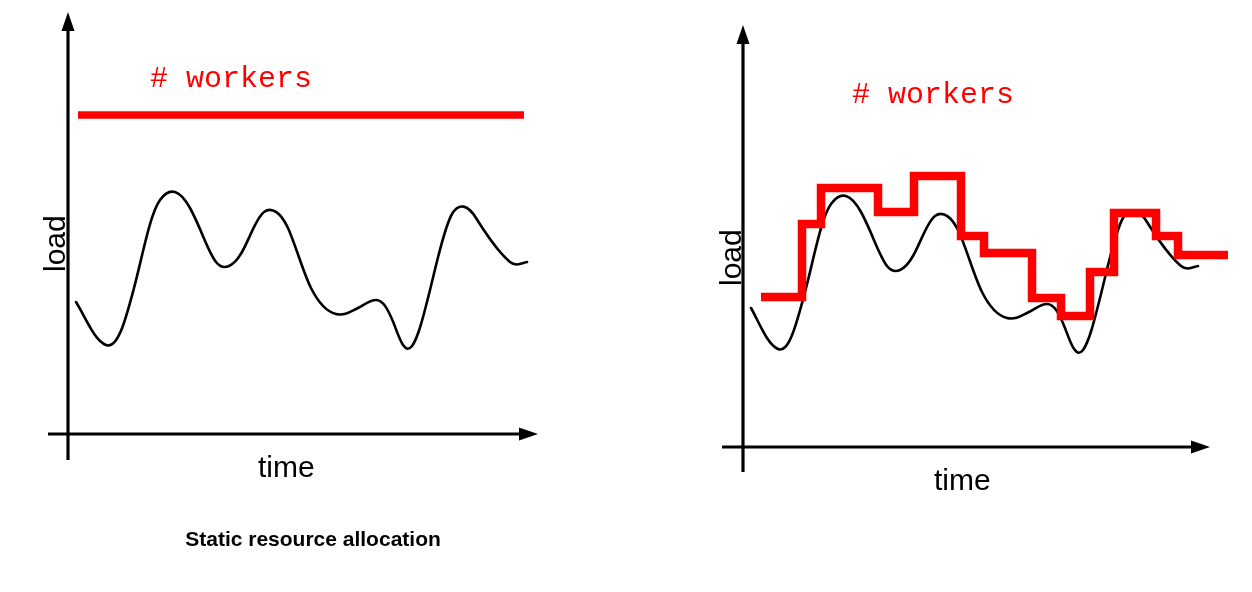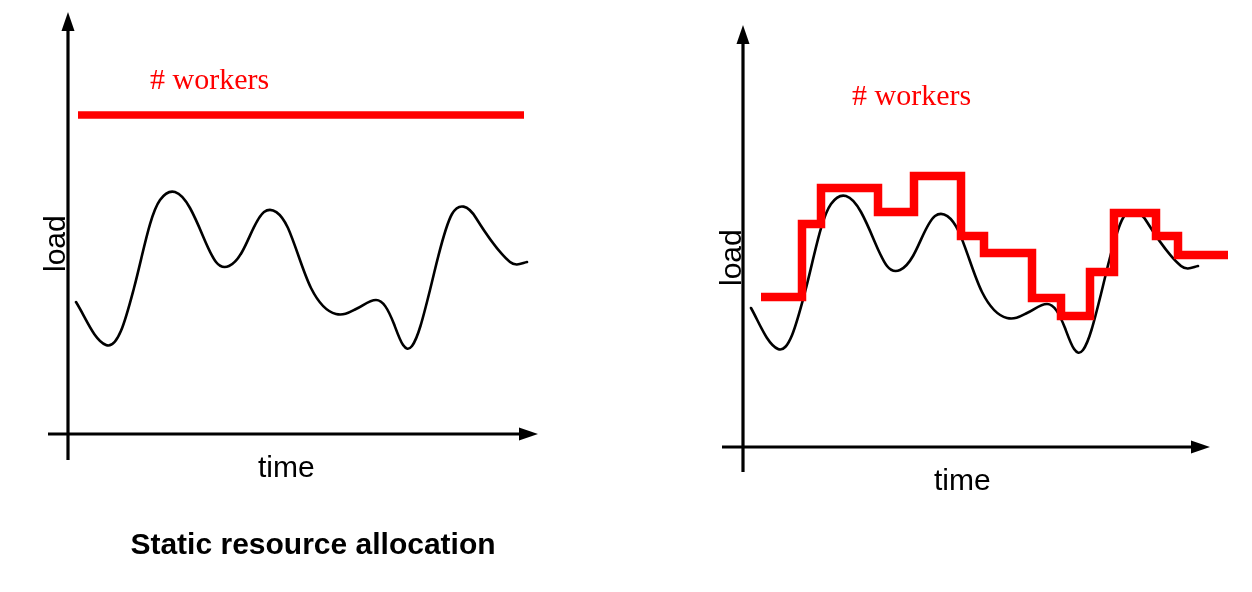--- a/index.html
+++ b/index.html
@@ -74,27 +74,27 @@
     font-family: "Liberation Sans", sans-serif;
   }
   .ylabel {
     transform-origin: 0 0;
     transform: rotate(-90deg);
   }
   .worker-label {
     position: absolute;
     font-size: 30px;
     white-space: nowrap;
-    font-family: Liberation Serif, serif;
+    font-family: Liberation Mono, monospace;
   }
   .caption {
     position: absolute;
     width: 626px;
     text-align: center;
-    font-size: 30px;
+    font-size: 21px;
     font-weight: bold;
     color: #000000;
     white-space: nowrap;
     font-family: "Liberation Sans", sans-serif;
   }
 </style>
 </head>
 <body>
 
 <div id="figure">

